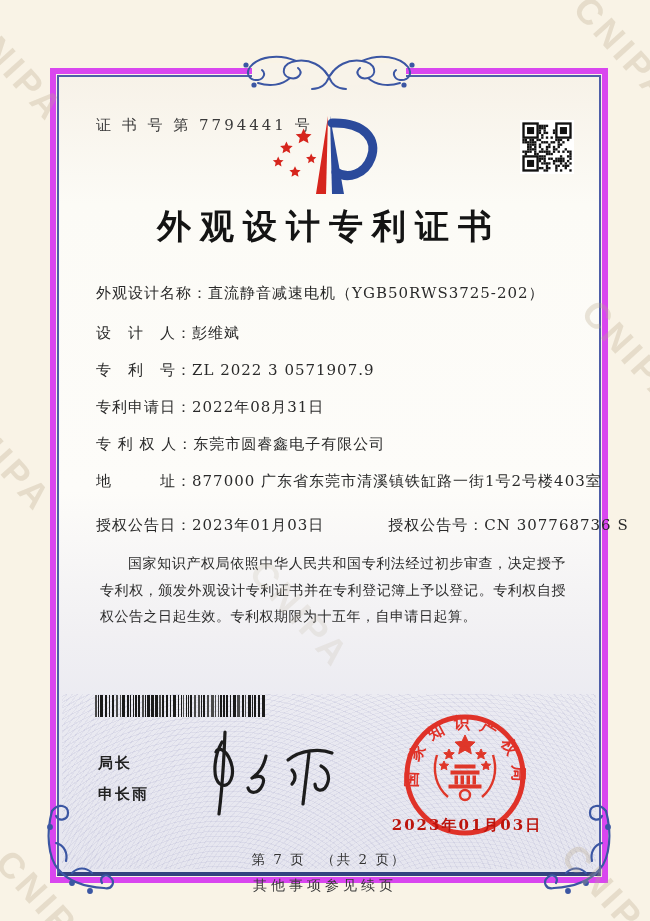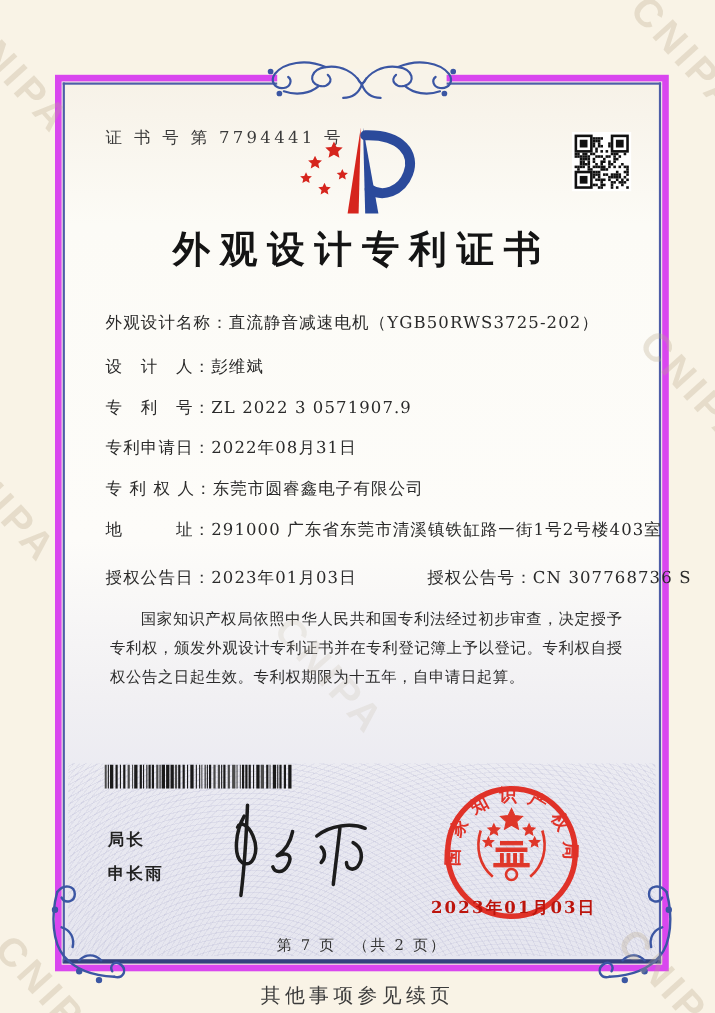--- a/index.html
+++ b/index.html
@@ -78,21 +78,21 @@
   }
   .page-info{
     position:absolute;left:0;right:0;top:771px;text-align:center;
     font-size:13.5px;color:#333;letter-spacing:2px;
   }
   .corner-ornament{position:absolute;z-index:4;}
   .corner-bl{left:-14px;bottom:-18px;}
   .corner-br{right:-14px;bottom:-18px;transform:scaleX(-1);}
   .continuation{
     position:absolute;left:0;right:0;top:877px;text-align:center;z-index:2;
-    font-size:18px;color:#3a3a3a;letter-spacing:4px;margin-top:16px;
+    font-size:14px;color:#3a3a3a;letter-spacing:4px;
   }
 </style>
 </head>
 <body>
 
 <div class="watermark" style="left:-14px;top:6px">CNIPA</div>
 <div class="watermark" style="left:596px;top:-12px">CNIPA</div>
 <div class="watermark" style="left:604px;top:292px">CNIPA</div>
 <div class="watermark" style="left:-26px;top:396px">CNIPA</div>
 <div class="watermark wm-faint" style="left:272px;top:552px">CNIPA</div>
@@ -271,21 +271,21 @@
           </svg>
 
         <div class="title">外观设计专利证书</div>
 
         <div class="fields">
           <div class="frow" style="top:0"><span class="lbl">外观设计名称：</span><span class="val">直流静音减速电机（YGB50RWS3725-202）</span></div>
           <div class="frow" style="top:40px"><span class="lbl">设　计　人：</span><span class="val">彭维斌</span></div>
           <div class="frow" style="top:77px"><span class="lbl">专　利　号：</span><span class="val">ZL 2022 3 0571907.9</span></div>
           <div class="frow" style="top:114px"><span class="lbl">专利申请日：</span><span class="val">2022年08月31日</span></div>
           <div class="frow" style="top:151px"><span class="lbl">专 利 权 人：</span><span class="val">东莞市圆睿鑫电子有限公司</span></div>
-          <div class="frow" style="top:188px"><span class="lbl">地　　　址：</span><span class="val">291000 广东省东莞市清溪镇铁缸路一街1号2号楼403室</span></div>
+          <div class="frow" style="top:188px"><span class="lbl">地　　　址：</span><span class="val">877000 广东省东莞市清溪镇铁缸路一街1号2号楼403室</span></div>
           <div class="frow" style="top:232px">
             <span class="lbl">授权公告日：</span><span class="val">2023年01月03日</span><span class="lbl grant-no-pair">授权公告号：</span><span class="val">CN 307768736 S</span>
           </div>
         </div>
 
         <div class="paras">
           <p>国家知识产权局依照中华人民共和国专利法经过初步审查，决定授予专利权，颁发外观设计专利证书并在专利登记簿上予以登记。专利权自授权公告之日起生效。专利权期限为十五年，自申请日起算。</p>
         </div>
 
         <svg class="barcode" id="barcode" width="172" height="22" viewBox="0 0 172 22">

